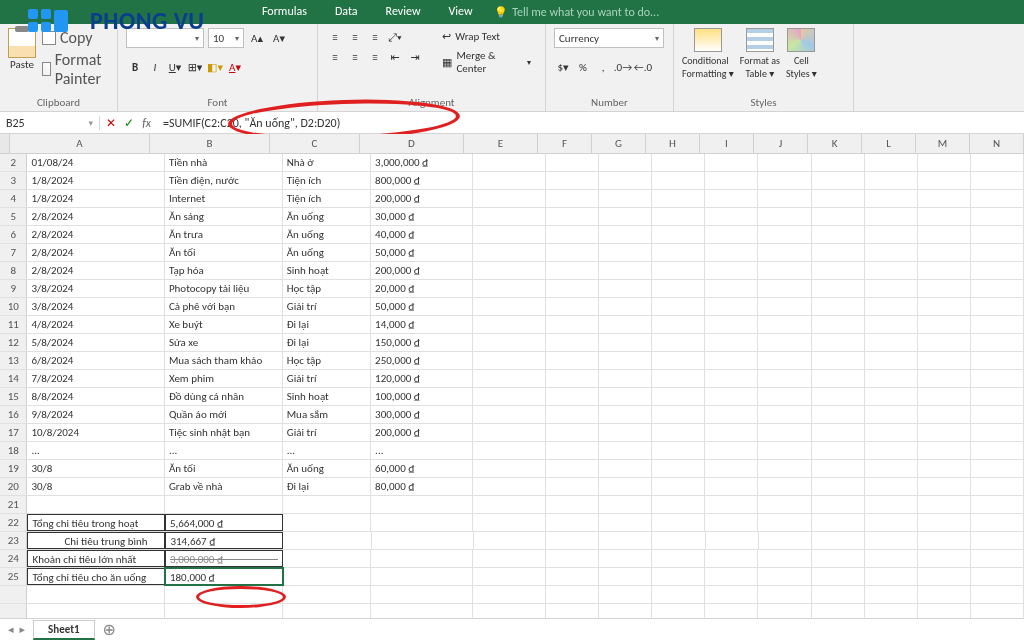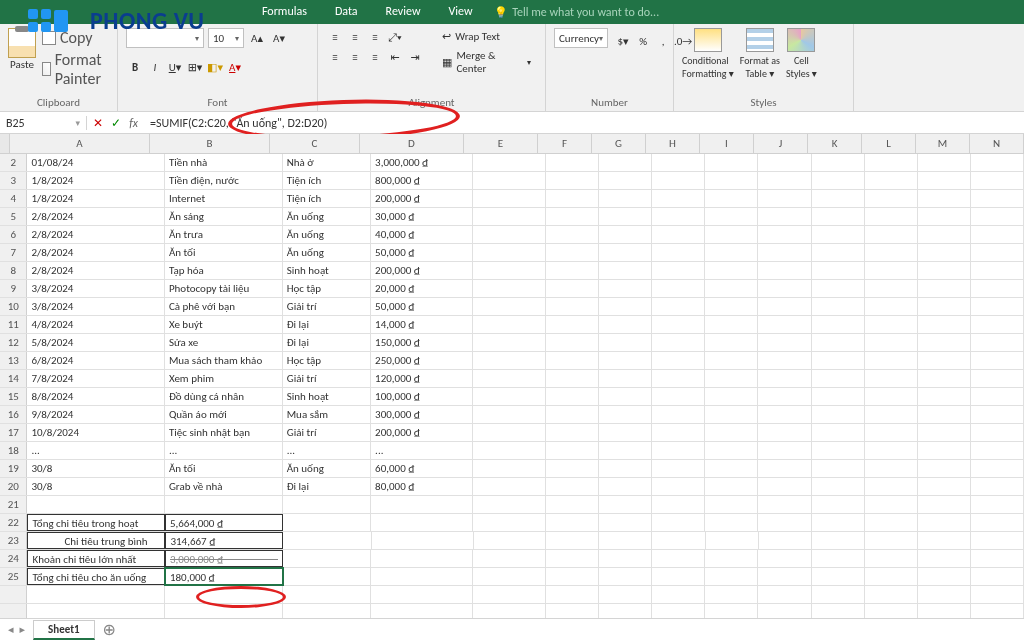--- a/index.html
+++ b/index.html
@@ -58,21 +58,21 @@
 
 .g-styles { width: 180px; }
 .big-btn { display: flex; flex-direction: column; align-items: center; font-size: 10px; gap: 2px; cursor: pointer; }
 .big-btn .ico { width: 28px; height: 24px; border: 1px solid #999; background: #fff; }
 
 
 .g-cells { width: 160px; }
 
 
 .formula-bar { display: flex; align-items: center; border-bottom: 1px solid #d4d4d4; height: 22px; background: #fff; position: relative; }
-.name-box { width: 87px; border-right: 1px solid #d4d4d4; padding: 0 6px; font-size: 12px; display: flex; align-items: center; }
+.name-box { width: 100px; border-right: 1px solid #d4d4d4; padding: 0 6px; font-size: 12px; display: flex; align-items: center; }
 .name-box .arrow { margin-left: auto; color: #999; font-size: 9px; }
 .fx-buttons { display: flex; align-items: center; padding: 0 6px; gap: 8px; color: #888; }
 .fx-label { font-style: italic; color: #666; }
 .formula-input { flex: 1; padding: 0 6px; font-size: 12px; }
 
 
 .red-circle-formula { position: absolute; left: 228px; top: -12px; width: 232px; height: 40px; border: 4px solid #e02020; border-radius: 50%; transform: rotate(-2deg); pointer-events: none; }
 
 
 .grid { position: relative; overflow: hidden; }
@@ -212,21 +212,21 @@
             <span>▦</span>
             <span>Merge &amp; Center</span>
             <span style="font-size:8px;">▾</span>
           </div>
       </div>
     </div>
     <div class="label">Alignment</div>
   </div>
 
   <div class="group g-number">
-    <div class="content" style="">
+    <div class="content" style="flex-direction:column;">
       <div class="combo" style="width:110px;">
           <span>Currency</span>
           <span class="arrow">▾</span>
         </div>
       <div class="align-row" style="margin-top:4px;">
         <div class="sm-btn">$▾</div>
         <div class="sm-btn">%</div>
         <div class="sm-btn">,</div>
         <div class="sm-btn">.0→</div>
         <div class="sm-btn">←.0</div>

